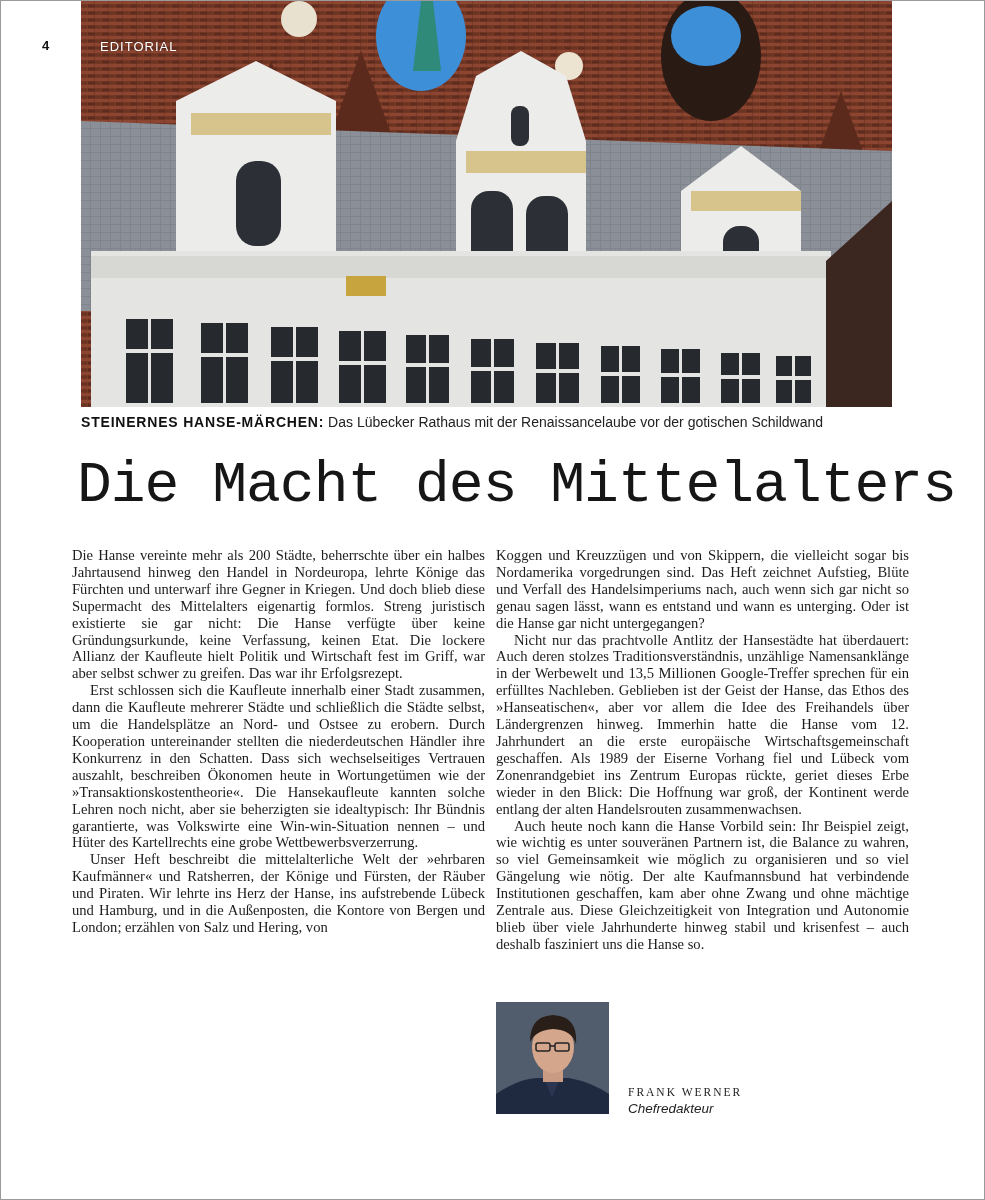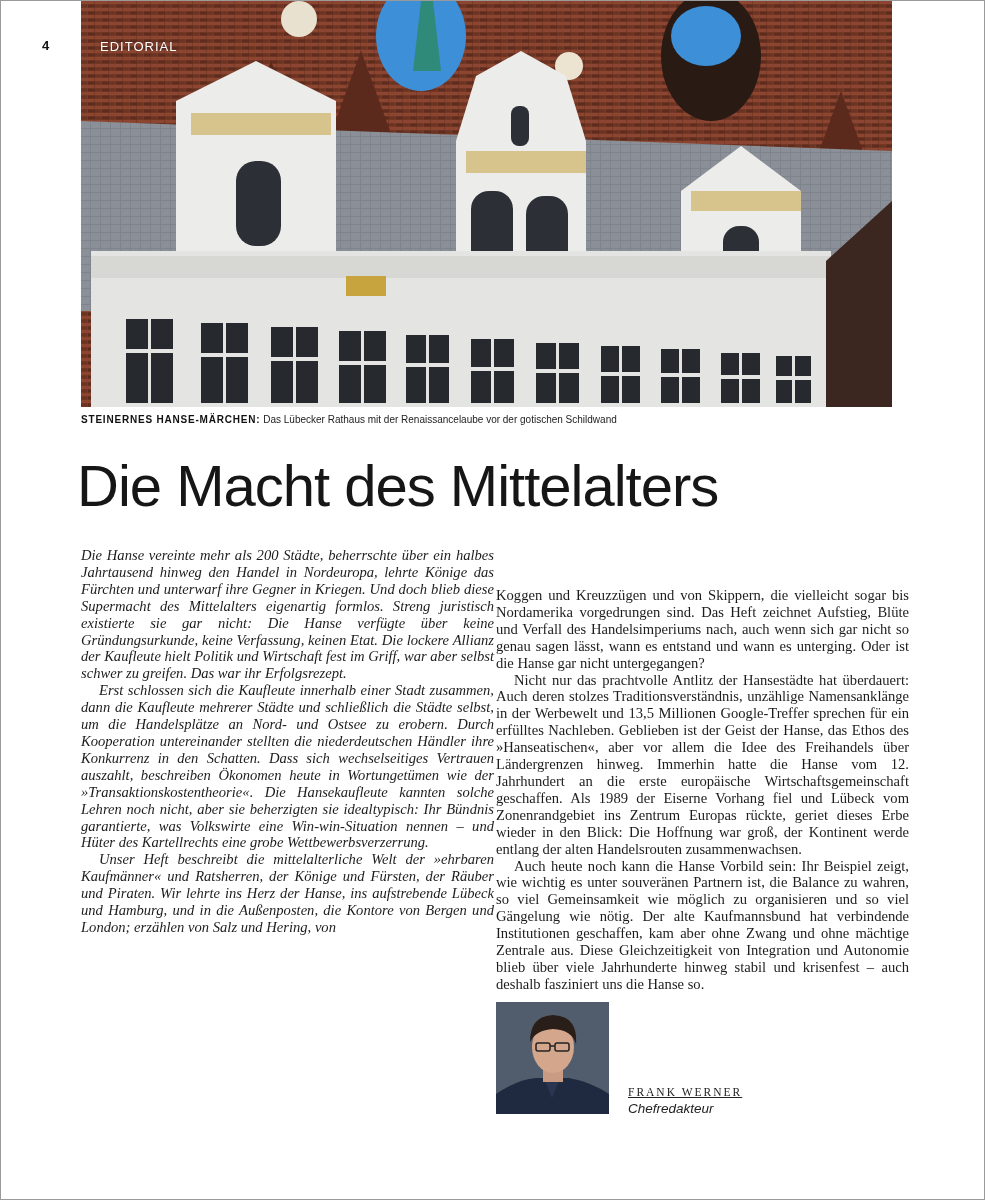--- a/index.html
+++ b/index.html
@@ -18,44 +18,44 @@
     }
     .hero svg { display: block; }
     .section-label {
       position: absolute; left: 99px; top: 38px;
       font-family: "Liberation Sans", sans-serif; font-size: 13px; letter-spacing: 1px; color: #fff;
       text-shadow: 0 0 2px rgba(0,0,0,.4);
       text-align: right;
     }
     .caption {
       position: absolute; left: 80px; top: 413px; width: 820px;
-      font-family: "Liberation Sans", sans-serif; font-size: 10px; color: #222; white-space: nowrap;
+      font-family: "Liberation Sans", sans-serif; font-size: 14px; color: #222; white-space: nowrap;
     }
     .caption .cap-head { font-weight: bold; letter-spacing: 0.8px; color: #111; }
     .headline {
       position: absolute; left: 76px; top: 452px;
-      font-family: Liberation Sans, sans-serif; font-size: 58px; font-weight: normal; color: #161616;
+      font-family: Liberation Mono, monospace; font-size: 58px; font-weight: normal; color: #161616;
       letter-spacing: -1px; line-height: 1.15; white-space: nowrap; text-align: right;
     }
     .col {
       position: absolute; top: 546px; width: 413px;
       font-family: "Liberation Serif", serif; font-size: 14.6px; line-height: 16.9px; color: #1c1c1c;
       text-align: justify; hyphens: manual;
     }
-    .col.left { left: 80px; font-style: italic; }
-    .col.right { left: 495px; margin-top: 40px; }
+    .col.left { left: 71px; }
+    .col.right { left: 495px; }
     .col p { text-indent: 0; }
     .col p + p { text-indent: 18px; }
     .portrait {
       position: absolute; left: 495px; top: 1001px; width: 113px; height: 112px; overflow: hidden;
       background: #4c5868;
     }
     .author-name {
       position: absolute; left: 627px; top: 1085px;
-      font-family: "Liberation Serif", serif; font-size: 11.5px; letter-spacing: 2px; color: #222; text-decoration: underline;
+      font-family: "Liberation Serif", serif; font-size: 11.5px; letter-spacing: 2px; color: #222;
     }
     .author-role {
       position: absolute; left: 627px; top: 1100px;
       font-family: Liberation Sans, sans-serif; font-size: 13.5px; font-style: italic; color: #222;
     }
   </style>
 </head>
 <body>
 
 <div class="page">

